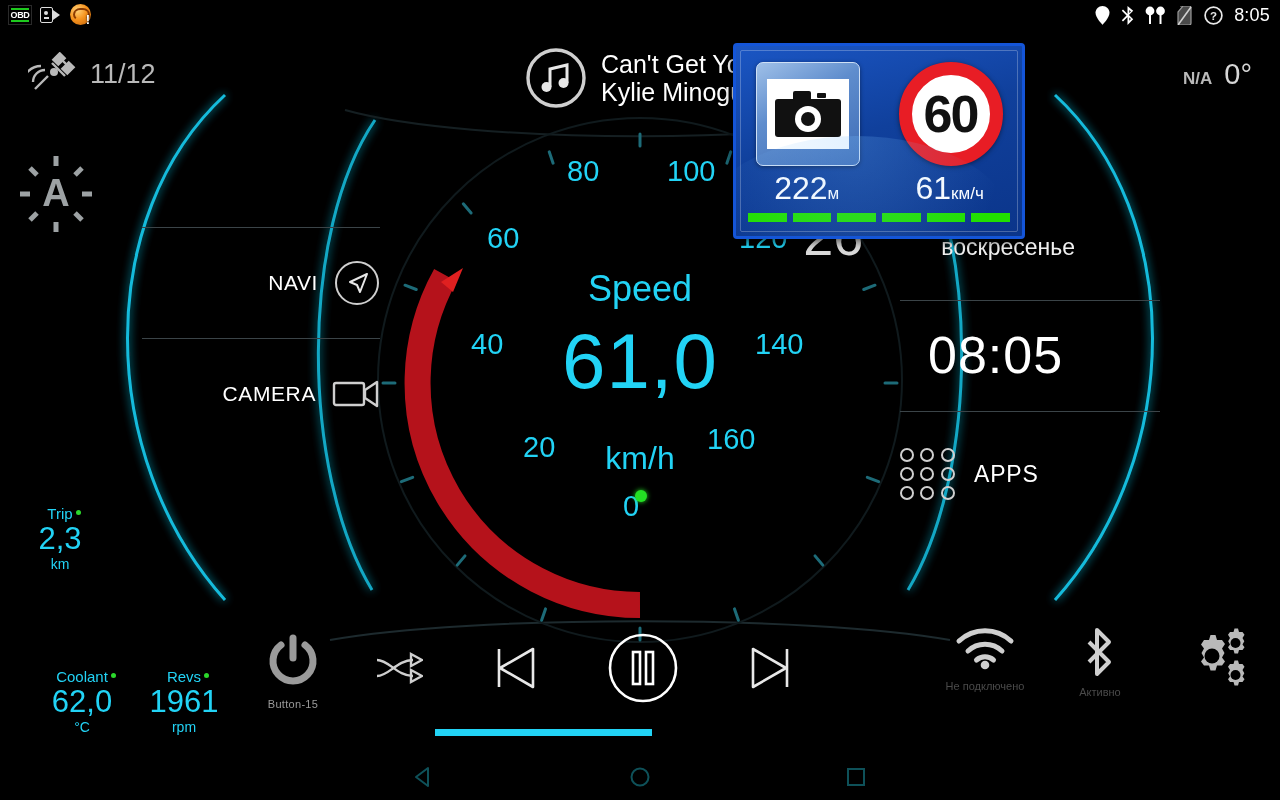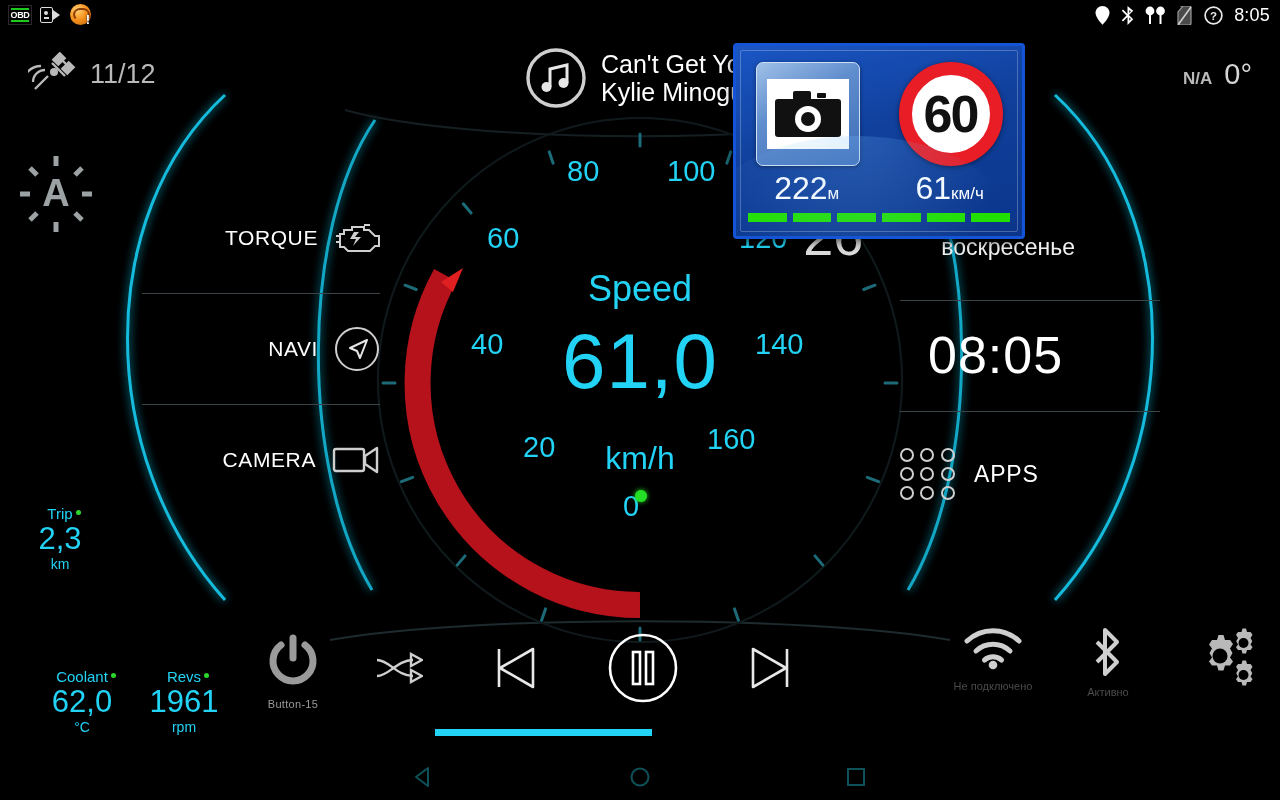--- a/index.html
+++ b/index.html
@@ -104,21 +104,21 @@
 
   
   .bottomwrap{ position:absolute; left:0; bottom:46px; width:1280px; height:140px; z-index:10;}
   .pwr{ position:absolute; left:258px; top:18px; width:70px; text-align:center;}
   .pwr .cap{ font-size:11px; color:#9a9a9a; margin-top:4px; letter-spacing:.3px;}
   .media{ position:absolute; left:375px; top:18px; width:420px; display:flex;
     align-items:center; justify-content:space-between; }
   .seek{ position:absolute; left:435px; top:115px; width:410px; height:7px; background:transparent;}
   .seek i{ display:block; height:7px; background:#22d3f5; }
   .rbtns{ position:absolute; left:940px; top:14px; width:320px; display:flex;
-    justify-content:space-between; align-items:flex-start;margin-left:8px;}
+    justify-content:space-between; align-items:flex-start;}
   .rb{ width:90px; text-align:center; }
   .rb .cap{ font-size:11px; color:#4a4a4a; margin-top:6px; }
 
   
   .navbar{ position:absolute; left:0; bottom:0; width:1280px; height:46px; background:#000; z-index:40;}
   .navbar .n{ position:absolute; top:11px; }
 
   
   .popup{ position:absolute; left:733px; top:43px; width:292px; height:196px; z-index:50;
     background:linear-gradient(165deg,#1b56c4 0%,#10409c 45%,#0b358a 100%);
@@ -314,32 +314,20 @@
     <span class="tick-lbl" style="left:410px; top:228px;">140</span>
     <span class="tick-lbl" style="left:362px; top:323px;">160</span>
 
     <div class="sp-label">Speed</div>
     <div class="sp-value">61,0</div>
     <div class="sp-unit">km/h</div>
     <div class="sp-dot"></div>
   </div>
 
   <div class="lmenu">
-    <div class="lrow">
-      <span class="lbl">TORQUE</span>
-      <svg width="46" height="32" viewBox="0 0 46 32">
-        <g fill="none" stroke="#cfcfcf" stroke-width="2">
-          <path d="M6 12h4V8h8V5h12v3h5l6 6h4v10h-4l-5 5H14l-4-4H6z"></path>
-          <path d="M20 10l-4 7h6l-3 7 8-9h-6l4-5z" fill="#cfcfcf" stroke="none"></path>
-          <line x1="2" y1="14" x2="6" y2="14"></line>
-            <line x1="2" y1="20" x2="6" y2="20"></line>
-          <line x1="30" y1="3" x2="36" y2="3"></line>
-        </g>
-      </svg>
-    </div>
     <div class="ldiv"></div>
     <div class="lrow">
       <span class="lbl">NAVI</span>
       <svg width="46" height="46" viewBox="0 0 46 46">
         <circle cx="23" cy="23" r="21" fill="none" stroke="#cfcfcf" stroke-width="2"></circle>
         <path d="M33 14 L16 22 L23 25 L26 32 Z" fill="none" stroke="#e6e6e6" stroke-width="2" stroke-linejoin="round"></path>
       </svg>
     </div>
     <div class="ldiv"></div>
     <div class="lrow">

